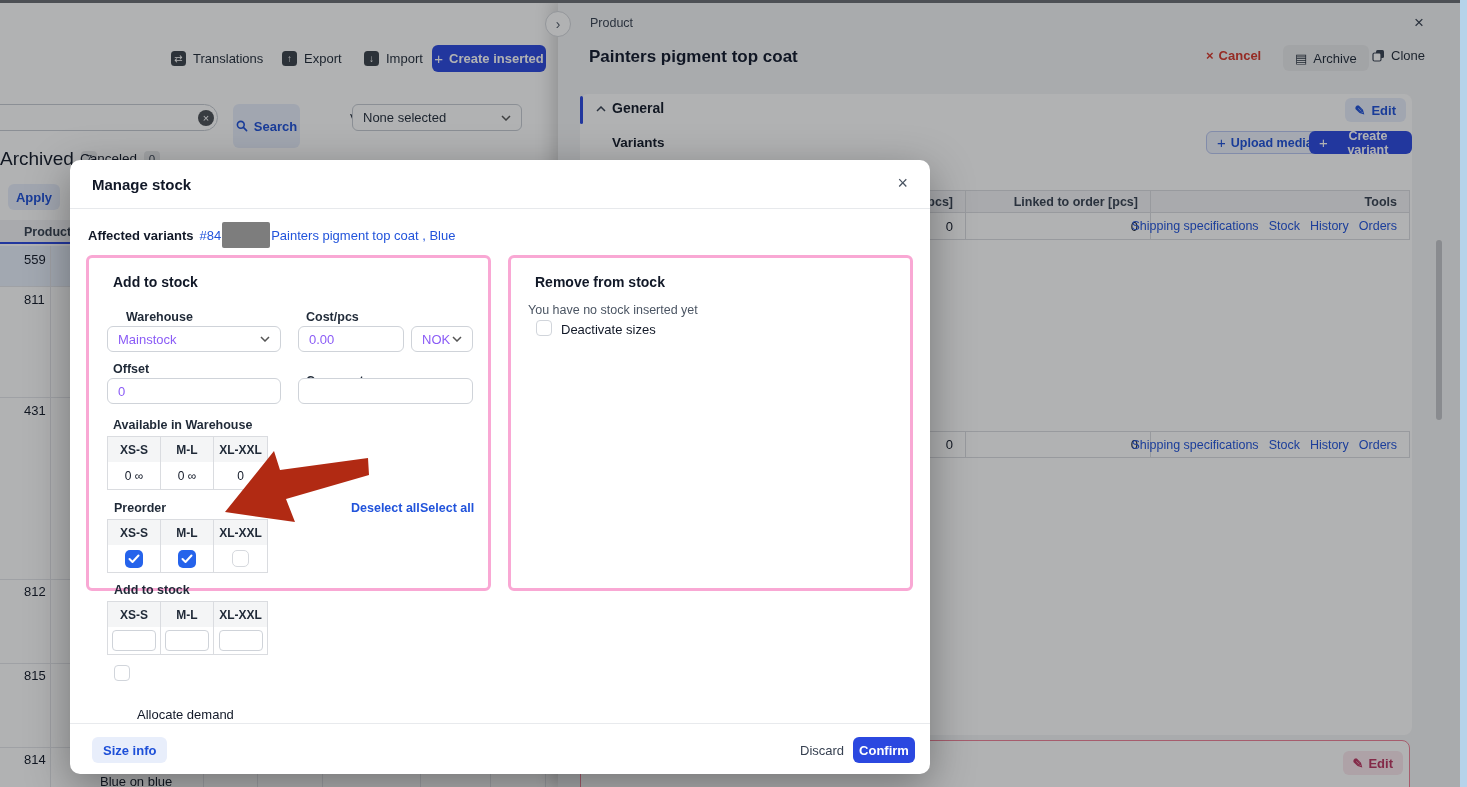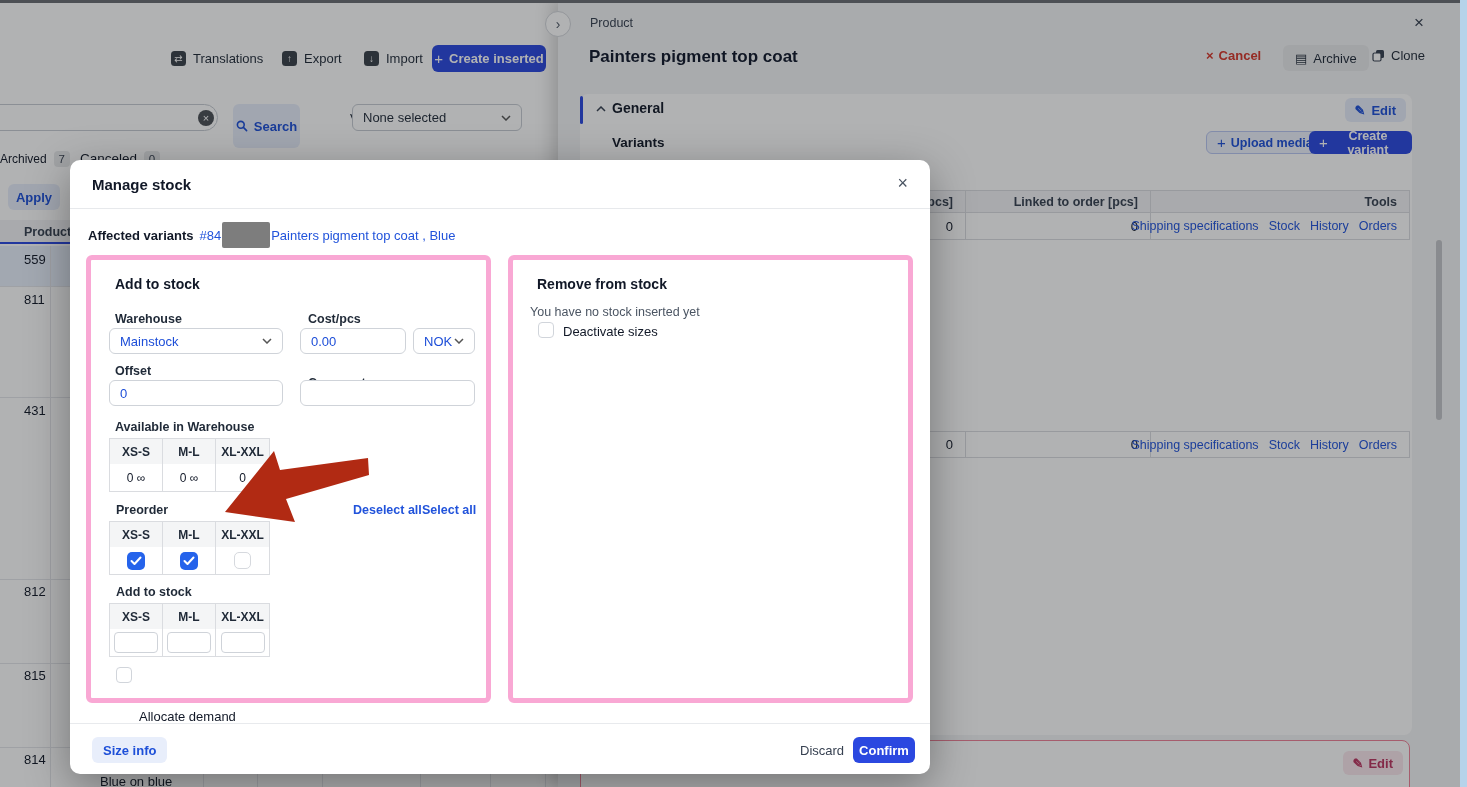--- a/index.html
+++ b/index.html
@@ -49,24 +49,24 @@
 
   
   .modal { position:absolute; left:70px; top:160px; width:860px; height:614px; background:#fff; border-radius:10px; box-shadow:0 12px 44px rgba(0,0,0,.35); z-index:100; }
   .modal-head { position:absolute; left:0; top:0; width:860px; height:49px; border-bottom:1px solid #e7e9ec; }
   .modal-title { position:absolute; left:22px; top:16px; font-size:15px; font-weight:700; color:#111827; }
   .modal-x { position:absolute; right:22px; top:13px; font-size:18px; color:#4b5563; cursor:pointer; }
   .affected { position:absolute; left:18px; top:62px; height:26px; display:flex; align-items:center; font-size:13px; color:#111827; }
   .blue-link { color:#2153db; cursor:pointer; }
   .redact { width:48px; height:26px; background:#7d7d7d; border-radius:2px; margin:0 1px; }
 
-  .mcard { position:absolute; top:95px; width:405px; height:448px; background:#fff; border:5px solid #f9a8d4; border-radius:6px; }
+  .mcard { position:absolute; top:95px; width:405px; height:336px; background:#fff; border:3px solid #f9a8d4; border-radius:6px; }
   .mcard-title { position:absolute; left:24px; top:16px; font-size:14px; font-weight:700; color:#111827; }
   .flabel { position:absolute; font-size:12.5px; font-weight:600; color:#1f2937; }
-  .finput { position:absolute; height:26px; background:#fff; border:1px solid #cfd3d9; border-radius:6px; display:flex; align-items:center; padding:0 10px; font-size:13px; color:#1d4ed8; }
+  .finput { position:absolute; height:26px; background:#fff; border:1px solid #cfd3d9; border-radius:6px; display:flex; align-items:center; padding:0 10px; font-size:13px; color:#8b5cf6; }
   .fselect { justify-content:space-between; cursor:pointer; }
 
   .sz-table { position:absolute; left:18px; border:1px solid #dadce0; }
   .sz-row { display:flex; }
   .sz-cell { width:53px; height:25px; display:flex; align-items:center; justify-content:center; border-right:1px solid #dadce0; font-size:12px; }
   .sz-cell:last-child { border-right:none; }
   .sz-head .sz-cell { background:#f4f5f6; font-weight:600; color:#1f2937; }
   .sz-val .sz-cell { background:#fff; height:27px; color:#111827; }
   .cb { width:18px; height:18px; border-radius:5px; display:flex; align-items:center; justify-content:center; }
   .cb-on { background:#2563eb; }
@@ -113,21 +113,21 @@
     </button>
     <span class="abs" style="left:318px; top:111px; font-size:13px;margin-left:32px;">View</span>
     <div class="select abs" style="left:352px; top:104px; width:170px; height:27px;">
       <span>None selected</span>
       <svg width="10" height="6" viewBox="0 0 10 6">
           <polyline points="1,1 5,5 9,1" fill="none" stroke="#555" stroke-width="1.5"></polyline>
         </svg>
     </div>
 
     <div class="abs flex" style="left:0; top:150px; height:17px;">
-      <span style="font-size:12px; color:#111827;">Archived</span>
+      <span style="font-size:19px; color:#111827;">Archived</span>
       <span class="tab-badge">7</span>
     </div>
     <div class="abs flex" style="left:80px; top:150px; height:17px;">
       <span style="font-size:13.5px; color:#111827;">Canceled</span>
       <span class="tab-badge">0</span>
     </div>
 
     <button class="btn-soft abs" style="left:8px; top:184px; width:52px; height:26px;">Apply</button>
 
     <div class="abs" style="left:0; top:220px; width:558px; height:24px; background:#f3f4f6; border-bottom:2px solid #2b48e0;">
@@ -253,21 +253,21 @@
       <span style="font-weight:700;">Affected variants</span>
       <span style="width:6px;"></span>
       <span class="blue-link">#84</span>
       <span class="redact"></span>
       <span class="blue-link">Painters pigment top coat , Blue</span>
     </div>
 
     <div class="mcard" style="left:16px;">
       <span class="mcard-title">Add to stock</span>
 
-      <span class="flabel" style="left:24px; top:52px;">Warehouse</span>
+      <span class="flabel" style="left:37px; top:52px;">Warehouse</span>
       <span class="flabel" style="left:217px; top:52px;">Cost/pcs</span>
       <div class="finput fselect" style="left:18px; top:68px; width:174px;">
         <span>Mainstock</span>
         <svg width="10" height="6" viewBox="0 0 10 6">
             <polyline points="1,1 5,5 9,1" fill="none" stroke="#555" stroke-width="1.5"></polyline>
           </svg>
       </div>
       <div class="finput" style="left:209px; top:68px; width:106px;">
         <span>0.00</span>
       </div>

